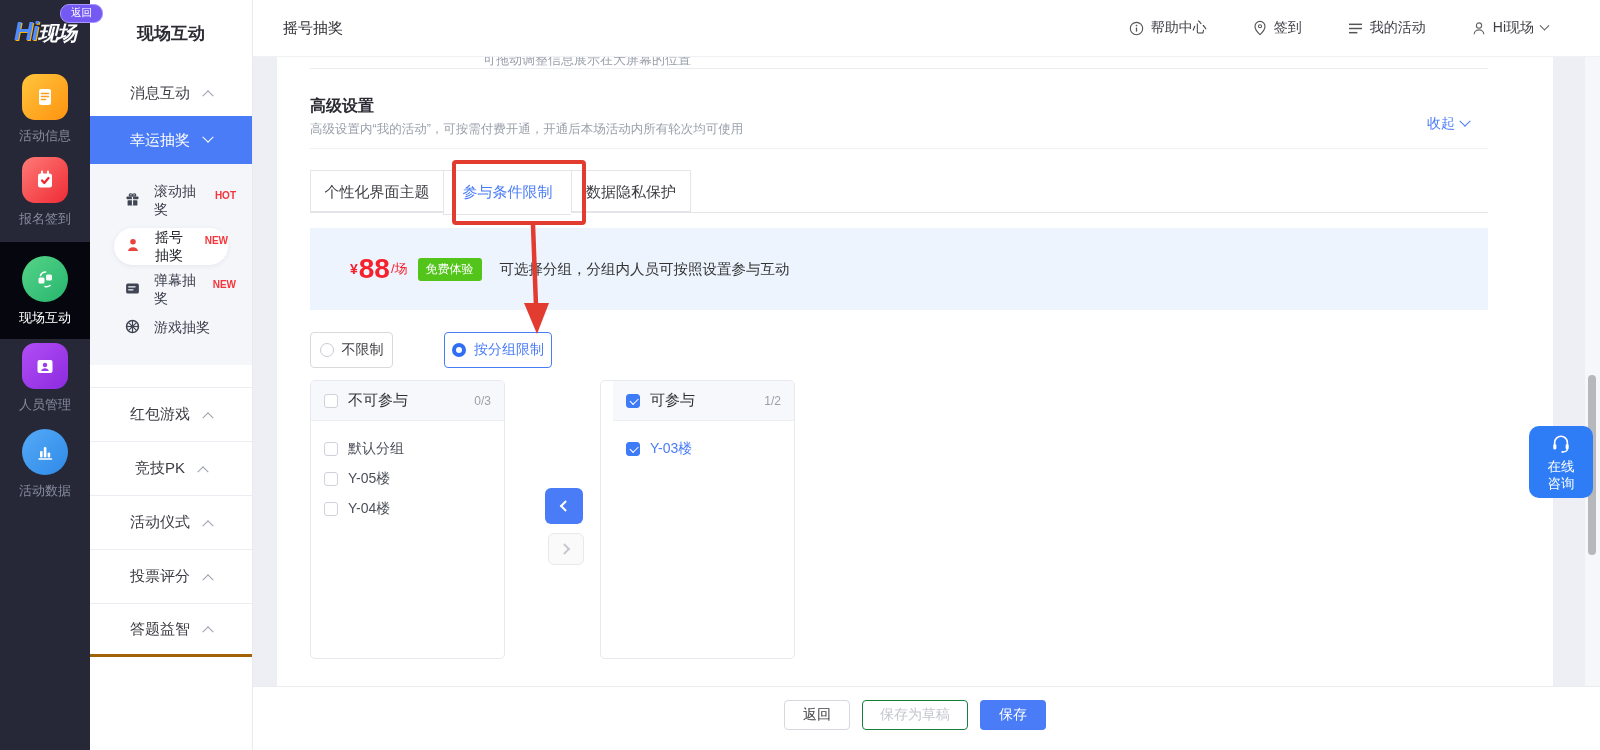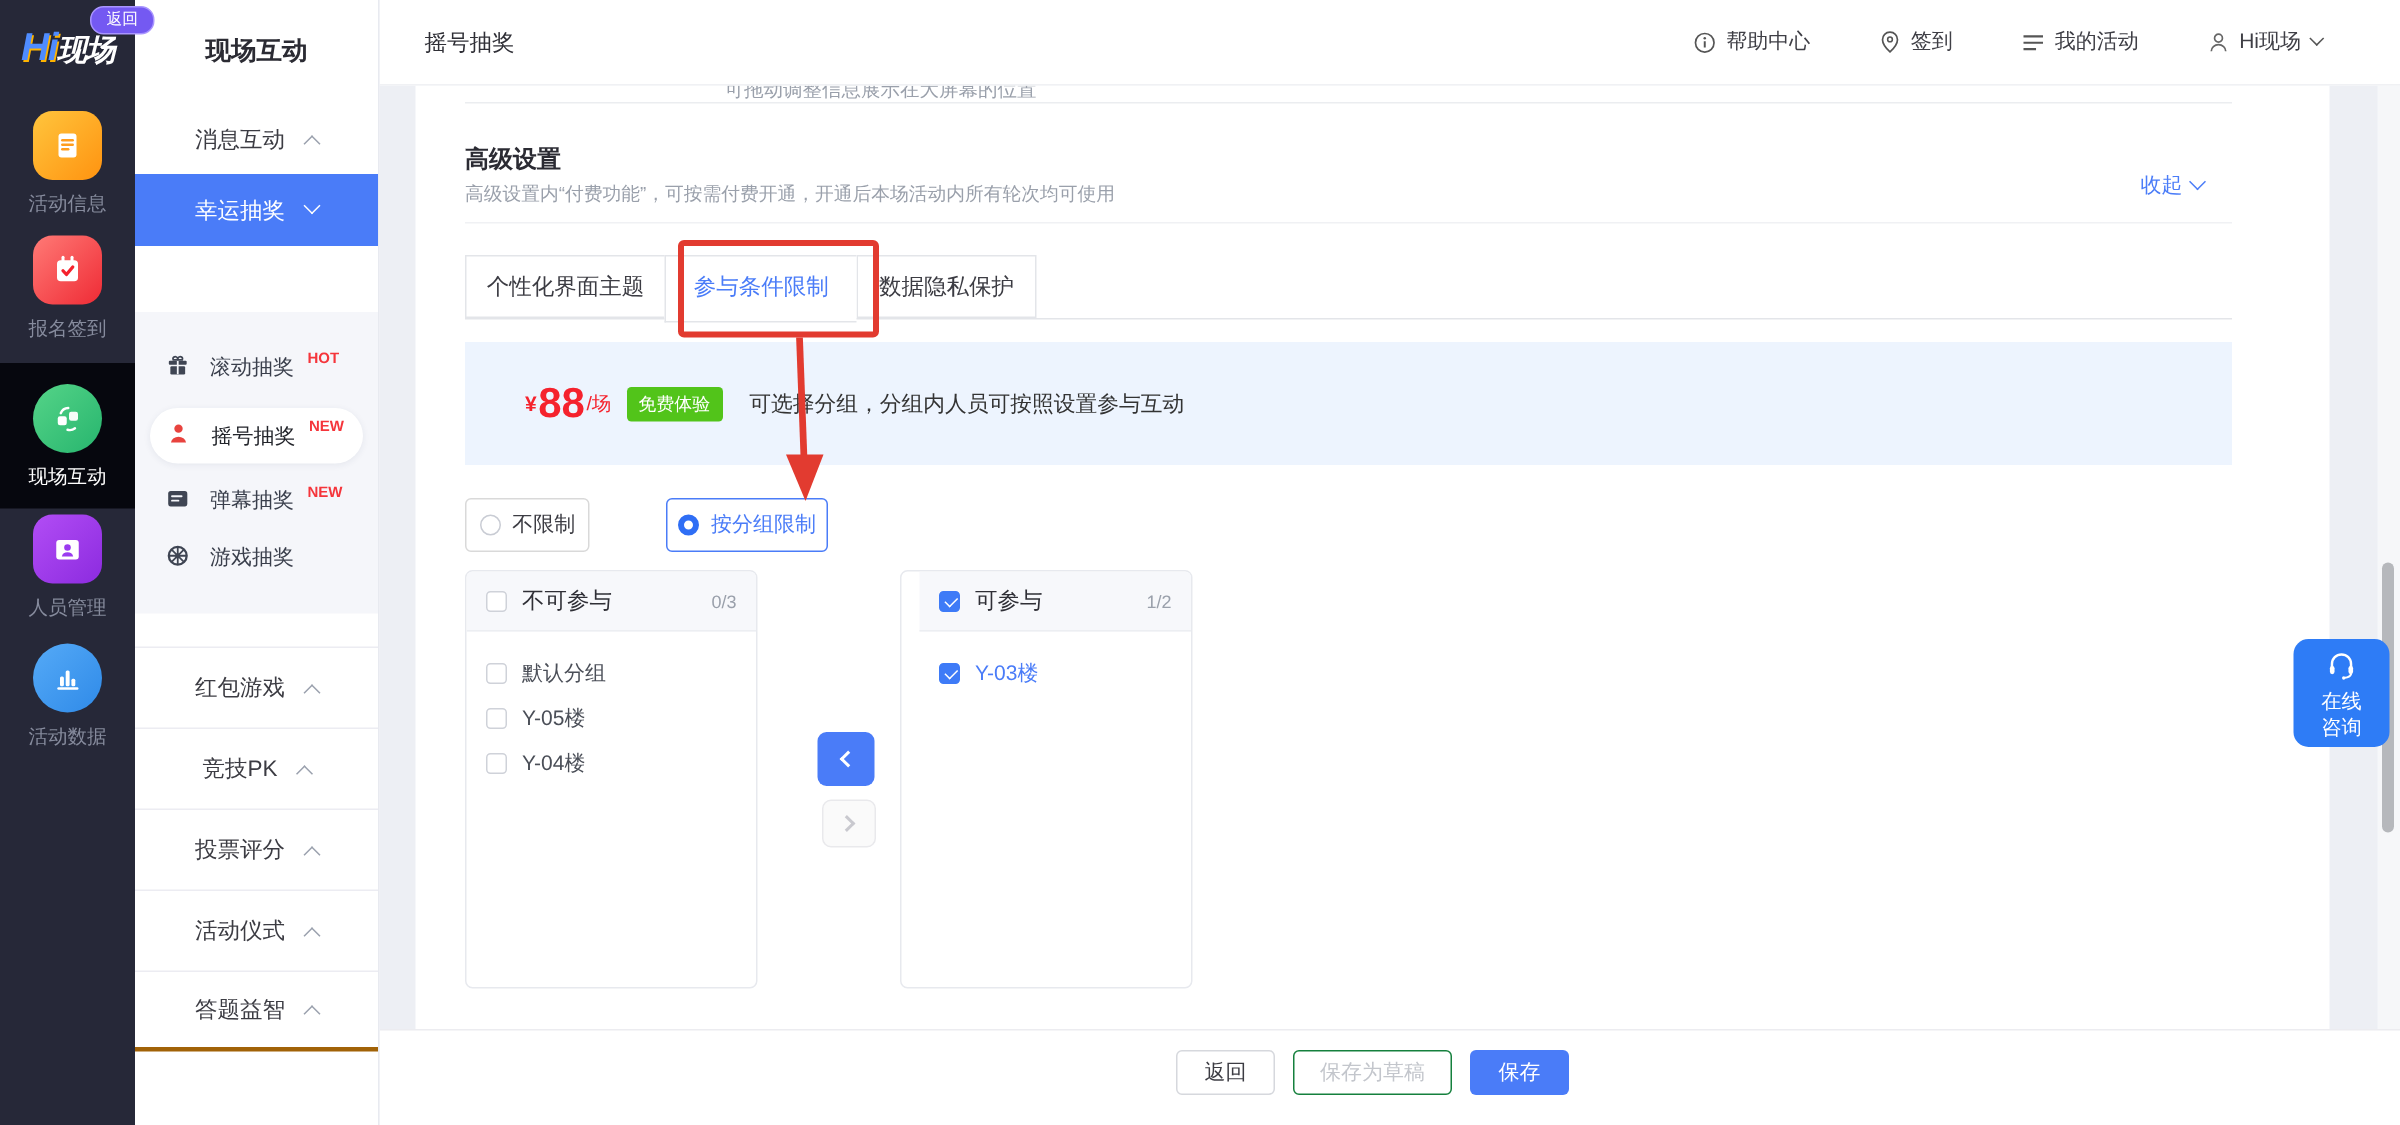--- a/index.html
+++ b/index.html
@@ -31,21 +31,21 @@
   .sb-title { padding-top:22px; height:64px; text-align:center; font-size:17px; font-weight:bold; color:#2b2b33; }
   .sb-group { height:46px; display:flex; align-items:center; justify-content:center; gap:14px; font-size:15px; color:#3c3c43; cursor:pointer; }
   .sb-group.first { margin-top:6px; }
   .sb-active-group { height:48px; background:#4a7cf8; display:flex; align-items:center; justify-content:center; gap:14px; font-size:15px; color:#fff; cursor:pointer; }
   .chev { width:8px; height:8px; border-right:1.5px solid #9aa0ad; border-bottom:1.5px solid #9aa0ad; display:inline-block; }
   .chev.up   { transform:rotate(-135deg) translate(-2px,-2px); }
   .chev.down { transform:rotate(45deg) translate(-2px,-2px); }
   .chev.white { border-color:#fff; }
   .chev.blue { border-color:#4a7cf8; }
   .chev.dark { border-color:#555; width:7px; height:7px; }
-  .sb-sub { background:#f5f6fa; padding:18px 2px 18px;margin-top:44px; }
+  .sb-sub { background:#f5f6fa; padding:18px 16px 18px; }
   .sub-row { height:38px; display:flex; align-items:center; padding-left:18px; gap:13px; font-size:14px; color:#3a3f4c; cursor:pointer; }
   .sub-row.active { background:#fff; border-radius:19px; margin:8px 8px 6px; height:37px; padding-left:10px; box-shadow:0 1px 5px rgba(40,50,90,.08); color:#23252b; }
   .badge-sup { font-size:10px; font-weight:bold; color:#f5353b; transform:translateY(-6px); margin-left:-4px; }
   .sb-groups { margin-top:22px; }
   .sb-groups .sb-group2 { height:54px; border-top:1px solid #ececf2; display:flex; align-items:center; justify-content:center; gap:14px; font-size:15px; color:#3c3c43; cursor:pointer; }
   .sb-groups .sb-group2:last-child { border-bottom:3px solid #a16207; }
 
   
   .main { position:absolute; left:253px; top:0; right:0; bottom:0; background:#edeff4; }
   .topbar { position:absolute; left:0; top:0; right:0; height:57px; background:#fff; border-bottom:1px solid #f0f1f4; display:flex; align-items:center; z-index:5; }
@@ -250,25 +250,25 @@
   <div class="sb-groups">
     <div class="sb-group2">
       <span>红包游戏</span>
       <span class="chev up"></span>
     </div>
     <div class="sb-group2">
       <span>竞技PK</span>
       <span class="chev up"></span>
     </div>
     <div class="sb-group2">
+      <span>活动仪式</span>
+      <span class="chev up"></span>
+    </div>
+    <div class="sb-group2">
       <span>投票评分</span>
-      <span class="chev up"></span>
-    </div>
-    <div class="sb-group2">
-      <span>活动仪式</span>
       <span class="chev up"></span>
     </div>
     <div class="sb-group2">
       <span>答题益智</span>
       <span class="chev up"></span>
     </div>
   </div>
 </div>
 
 <div class="main">
@@ -318,21 +318,21 @@
     </div>
   </div>
 
   <div class="card">
     <div class="clip-hint">
         <span>可拖动调整信息展示在大屏幕的位置</span>
       </div>
     <div class="top-divider"></div>
 
     <div class="sec-title">高级设置</div>
-    <div class="sec-desc">高级设置内“付费功能”，可按需付费开通，开通后本场活动内所有轮次均可使用</div>
+    <div class="sec-desc">高级设置内“我的活动”，可按需付费开通，开通后本场活动内所有轮次均可使用</div>
     <div class="collapse">
       <span>收起</span>
       <span class="chev down blue"></span>
     </div>
     <div class="hdr-divider"></div>
 
     <div class="tabs-underline"></div>
     <div class="tabs">
       <div class="tab t0">个性化界面主题</div>
       <div class="tab t1 active">参与条件限制</div>

